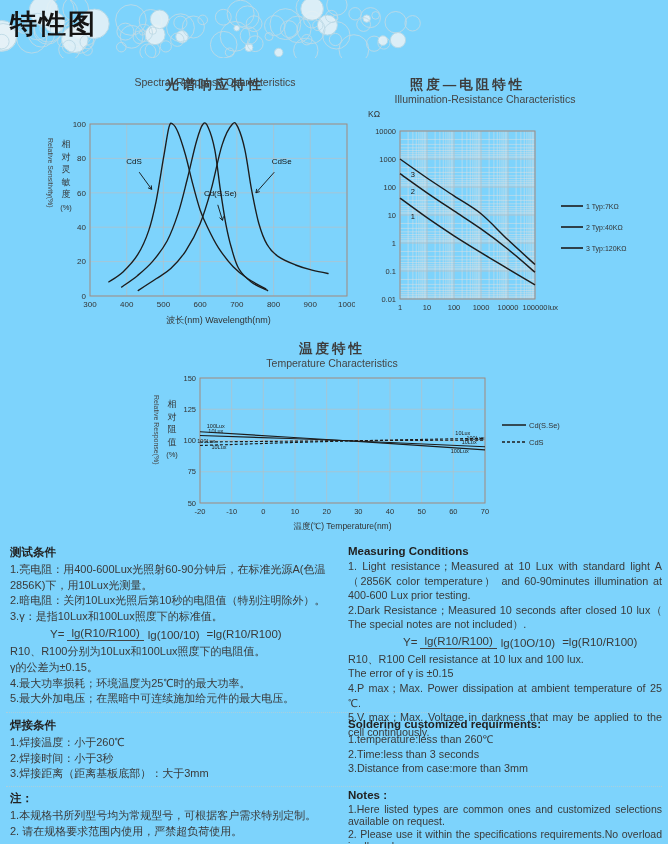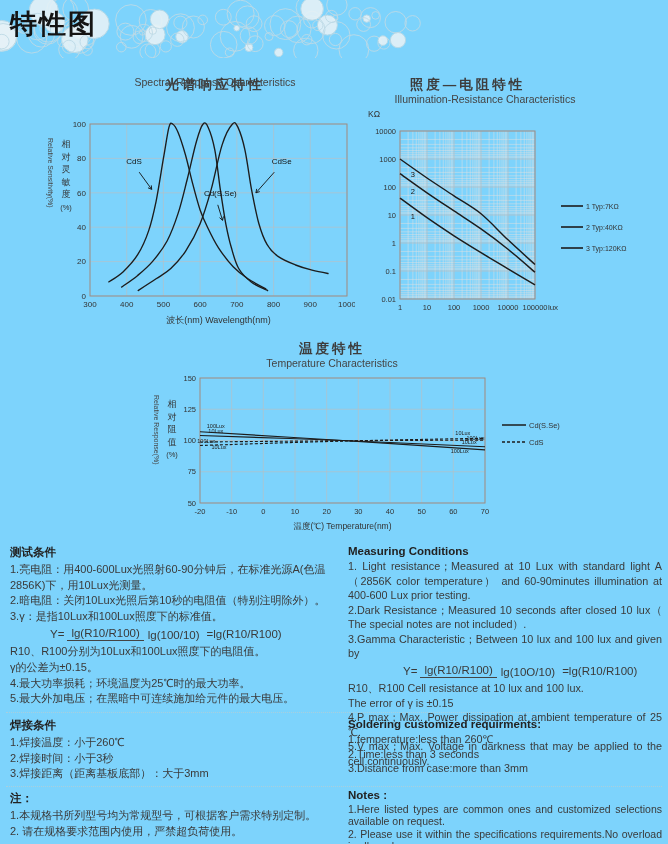--- a/index.html
+++ b/index.html
@@ -398,21 +398,20 @@
         <div class="line">4.最大功率损耗；环境温度为25℃时的最大功率。</div>
         <div class="line">5.最大外加电压；在黑暗中可连续施加给元件的最大电压。</div>
       </div>
   </div>
 
   <div class="col col-en" style="left:348px;top:545px;width:314px;">
     <div class="sec-h">Measuring Conditions</div>
     <div>
         <div class="line">1. Light resistance；Measured at 10 Lux with standard light A（2856K color temperature） and 60-90minutes illumination at 400-600 Lux prior testing.</div>
         <div class="line">2.Dark Resistance；Measured 10 seconds after closed 10 lux（ The special notes are not included）.</div>
-        <div class="line">3.Gamma Characteristic；Between 10 lux and 100 lux and given by</div>
       </div>
     <div class="formula formula-en">
       <span>Y=</span>
       <span class="frac">
         <span class="num">lg(R10/R100)</span>
         <span class="den">lg(10O/10)</span>
       </span>
       <span>=lg(R10/R100)</span>
     </div>
     <div>

